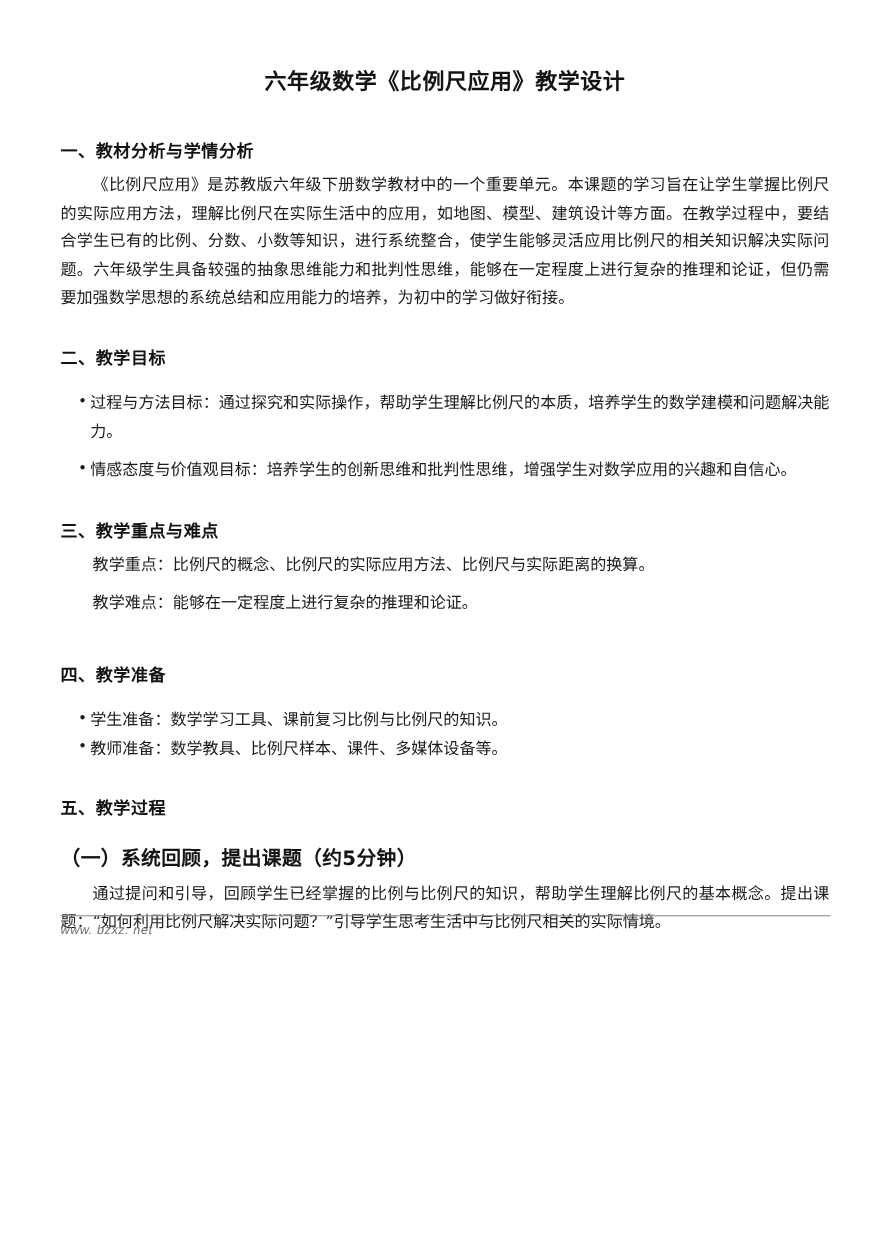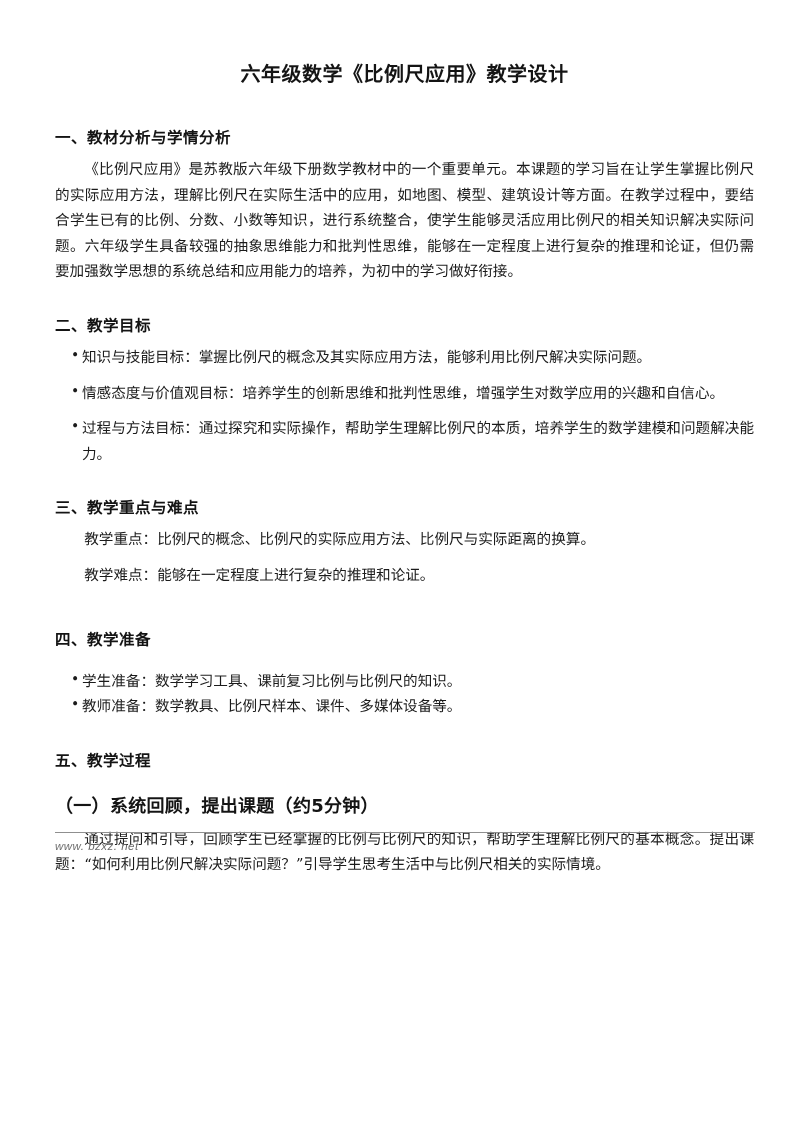--- a/index.html
+++ b/index.html
@@ -148,23 +148,22 @@
 
     <h2 class="h2">一、教材分析与学情分析</h2>
     <div class="gap-h-p"></div>
     <p class="para">《比例尺应用》是苏教版六年级下册数学教材中的一个重要单元。本课题的学习旨在让学生掌握比例尺的实际应用方法，理解比例尺在实际生活中的应用，如地图、模型、建筑设计等方面。在教学过程中，要结合学生已有的比例、分数、小数等知识，进行系统整合，使学生能够灵活应用比例尺的相关知识解决实际问题。六年级学生具备较强的抽象思维能力和批判性思维，能够在一定程度上进行复杂的推理和论证，但仍需要加强数学思想的系统总结和应用能力的培养，为初中的学习做好衔接。</p>
 
     <div class="gap-p-h"></div>
 
     <h2 class="h2">二、教学目标</h2>
     <div class="gap-h-p"></div>
     <ul class="bullets">
-      <li>知识与技能目标：掌握比例尺的概念及其实际应用方法，能够利用比例尺解决实际问题。</li>
+      <li class="spaced" style="margin-top:10px">过程与方法目标：通过探究和实际操作，帮助学生理解比例尺的本质，培养学生的数学建模和问题解决能力。</li>
       <li class="spaced" style="margin-top:10px">情感态度与价值观目标：培养学生的创新思维和批判性思维，增强学生对数学应用的兴趣和自信心。</li>
-      <li class="spaced" style="margin-top:10px">过程与方法目标：通过探究和实际操作，帮助学生理解比例尺的本质，培养学生的数学建模和问题解决能力。</li>
     </ul>
 
     <div class="gap-p-h"></div>
 
     <h2 class="h2">三、教学重点与难点</h2>
     <div class="gap-h-p"></div>
     <p class="para">教学重点：比例尺的概念、比例尺的实际应用方法、比例尺与实际距离的换算。</p>
     <div class="gap-p"></div>
     <p class="para">教学难点：能够在一定程度上进行复杂的推理和论证。</p>
     <div class="gap-p"></div>

